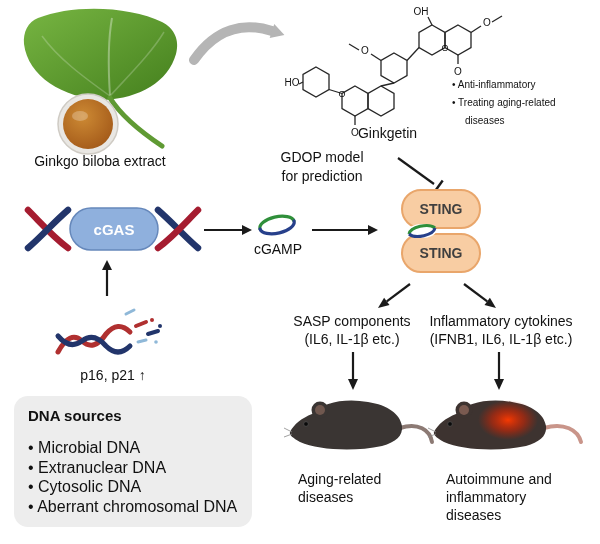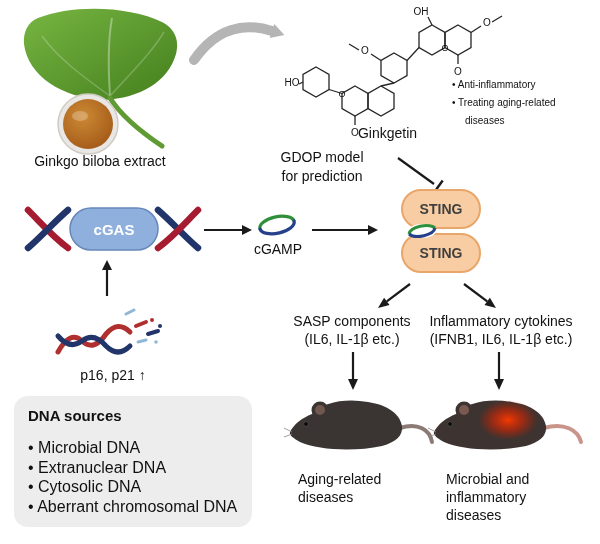--- a/index.html
+++ b/index.html
@@ -230,18 +230,18 @@
     <line x1="8" y1="40" x2="0" y2="36" stroke="#888" stroke-width="0.8"></line>
     <line x1="8" y1="42" x2="0" y2="45" stroke="#888" stroke-width="0.8"></line>
     <ellipse cx="80" cy="28" rx="30" ry="20" fill="url(#glowR)"></ellipse>
   </svg>
 
   <div class="abs txt" style="left:298px;top:470px;width:130px">
     <div class="nowrap">Aging-related</div>
     <div class="nowrap">diseases</div>
   </div>
   <div class="abs txt" style="left:446px;top:470px;width:140px">
-    <div class="nowrap">Microbial and</div>
+    <div class="nowrap">Autoimmune and</div>
     <div class="nowrap">inflammatory</div>
     <div class="nowrap">diseases</div>
   </div>
 
 </div>
 
 </body></html>

